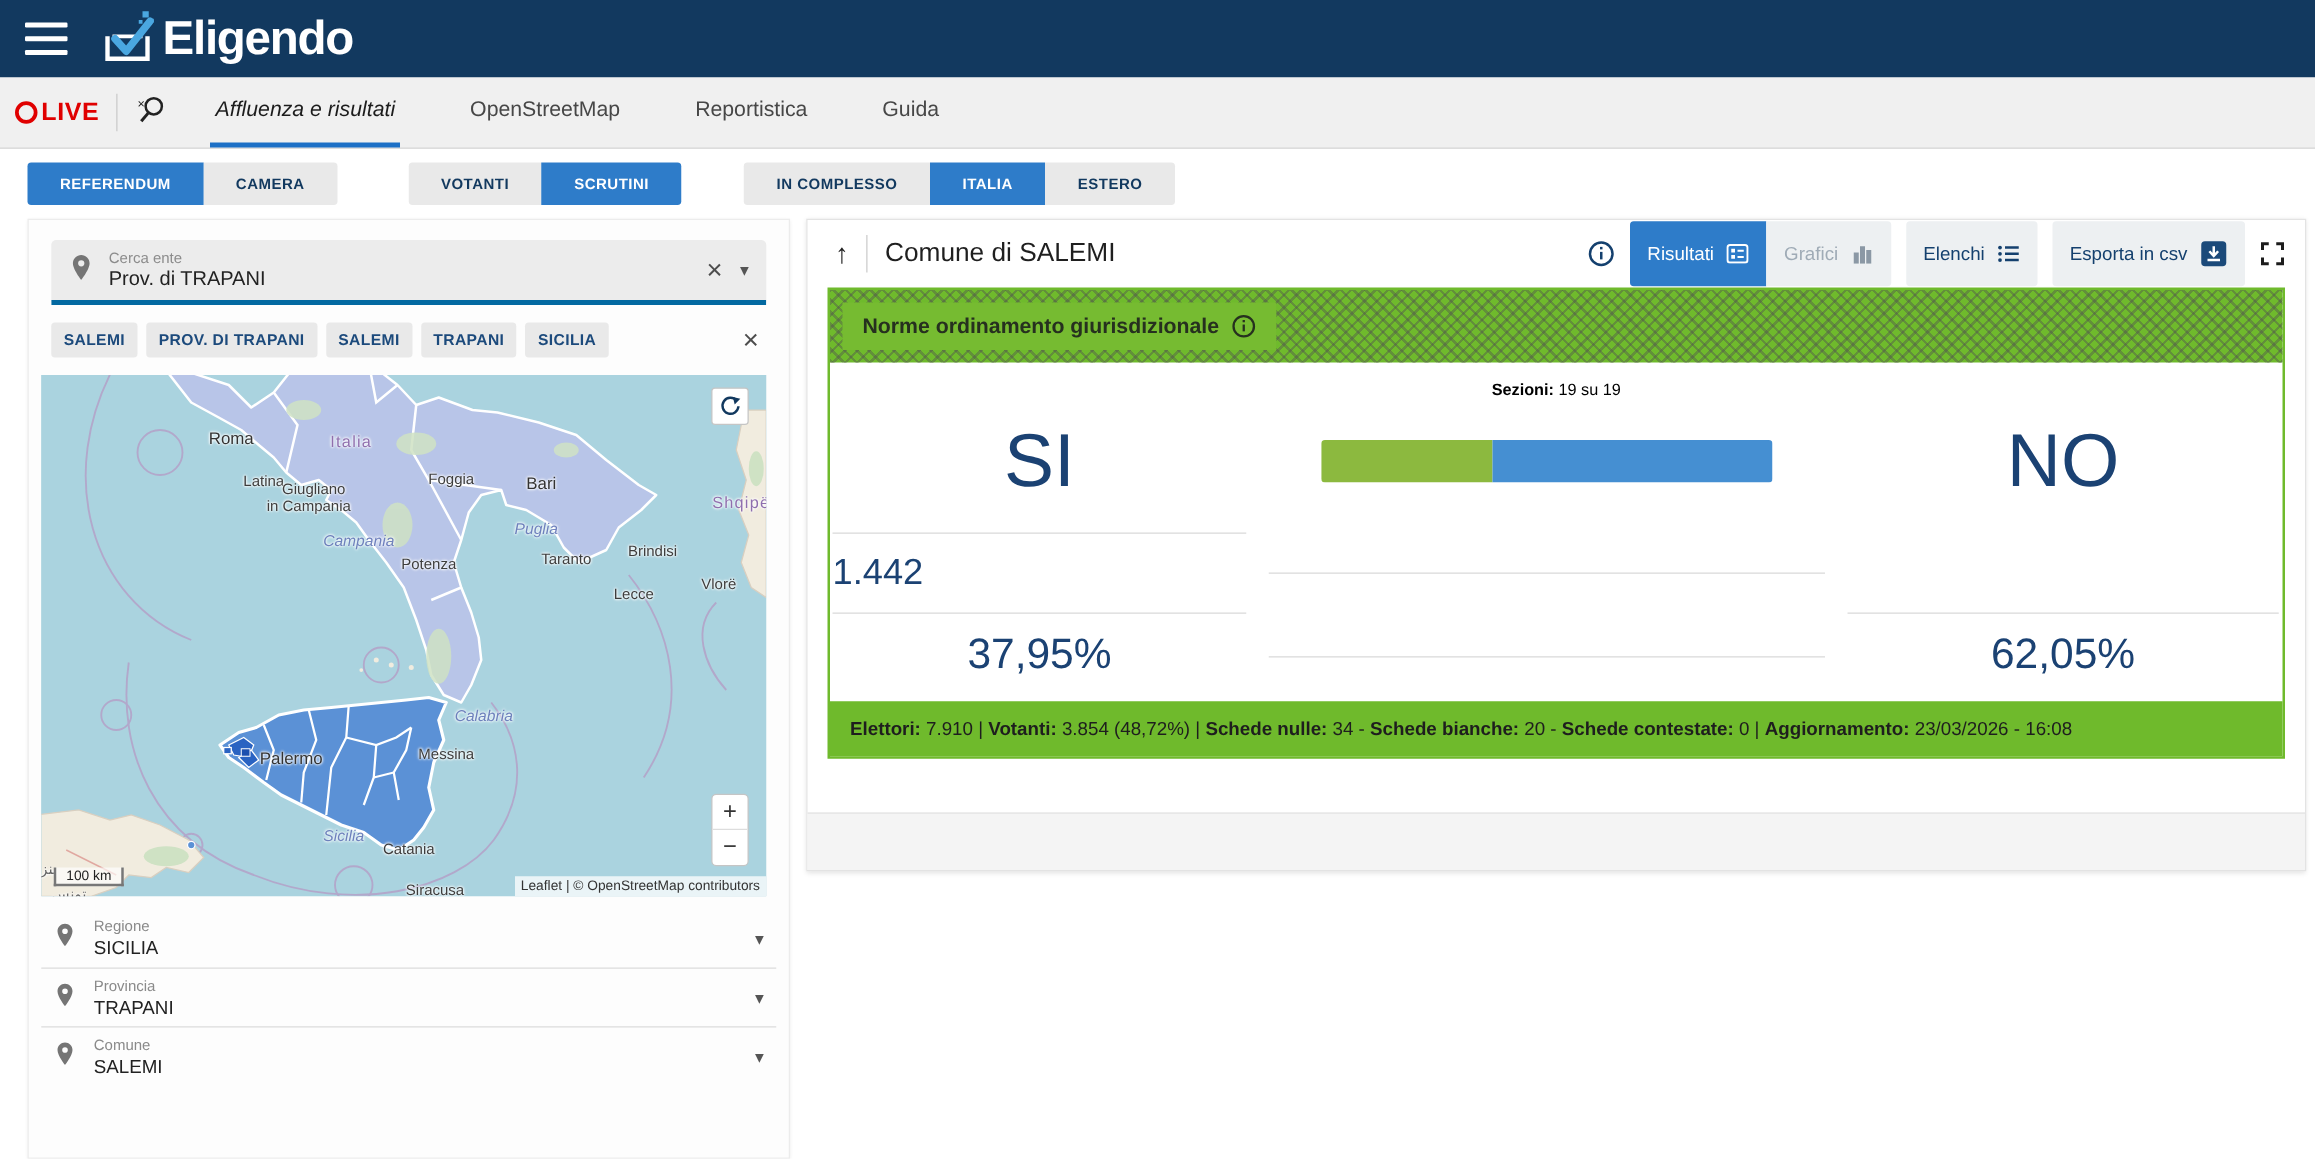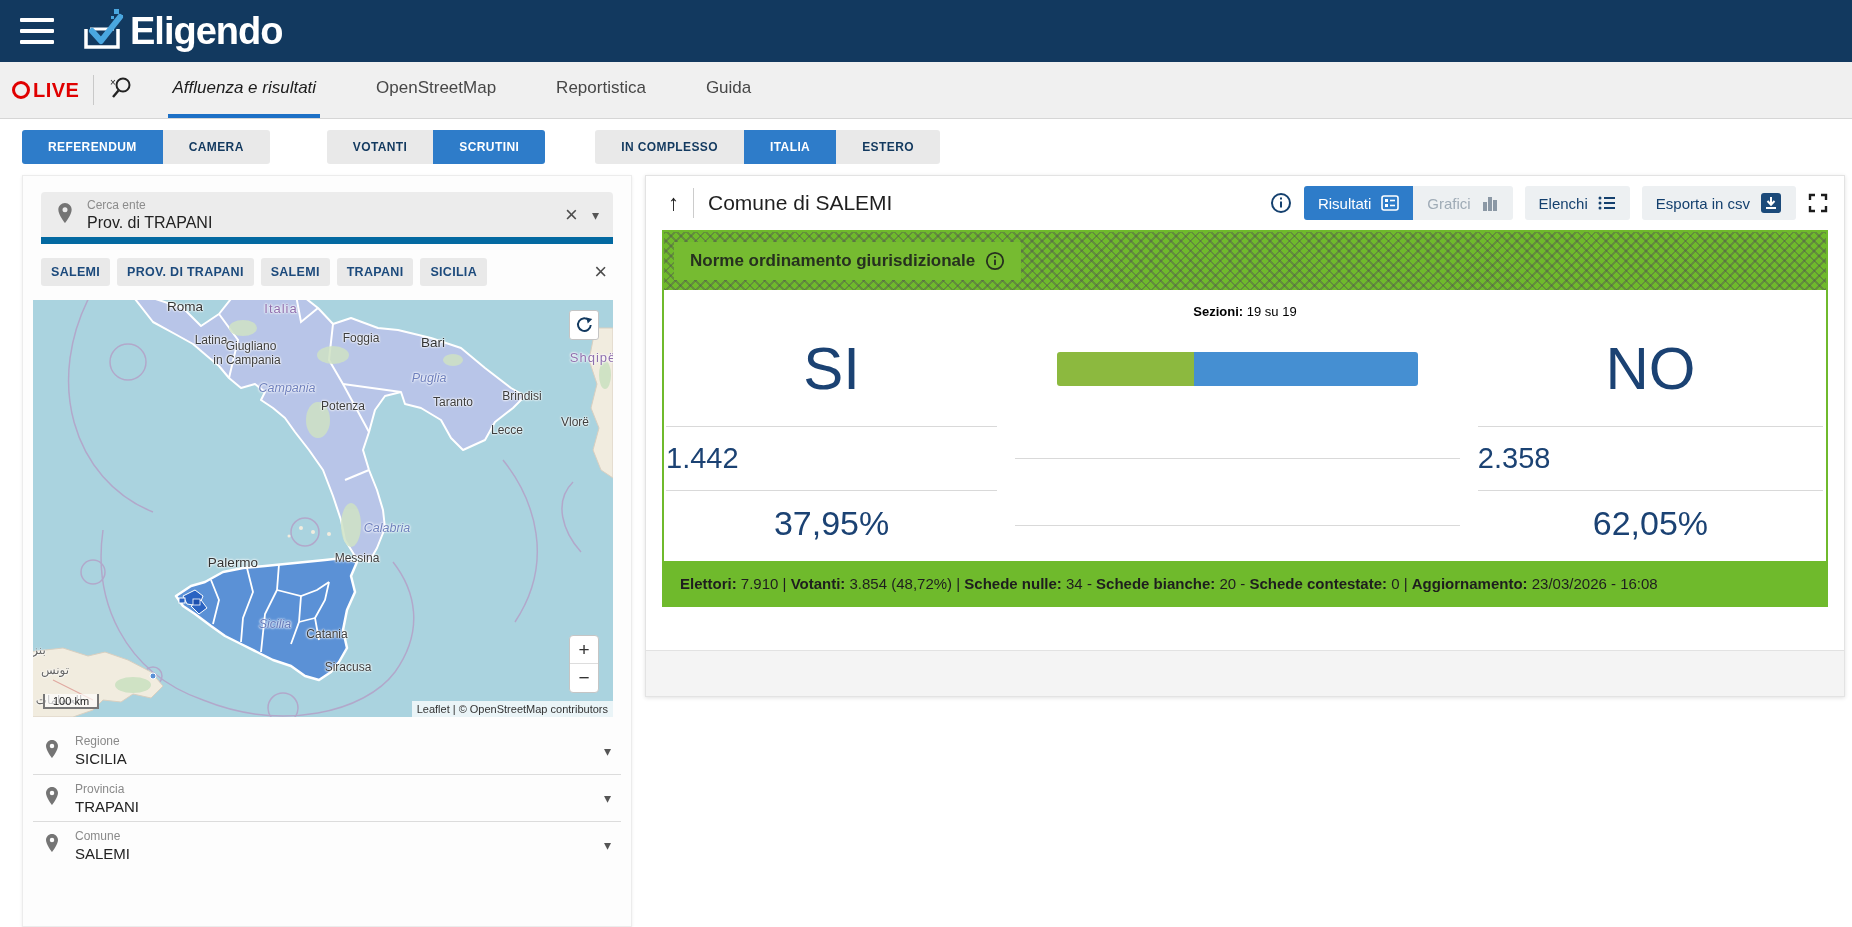--- a/index.html
+++ b/index.html
@@ -38,37 +38,37 @@
     font-family:inherit; font-size:12px; font-weight:bold; letter-spacing:.4px; cursor:pointer; }
   .btn-group .fbtn:first-child { border-radius:3px 0 0 3px; }
   .btn-group .fbtn:last-child { border-radius:0 3px 3px 0; }
   .fbtn.active { background:#2e7cc9; color:#fff; }
 
   
   .left-panel { position:absolute; top:175px; left:22px; width:610px; height:752px;
     background:#fdfdfd; border:1px solid #ececec; box-shadow:0 1px 3px rgba(0,0,0,.08); }
   .breadcrumb { margin:20px 18px 0; font-size:15px; color:#3a3a3a; letter-spacing:.6px; }
   .search-box { margin:16px 18px 0; height:52px; background:#ececec; border-radius:4px 4px 0 0;
-    border-bottom:7px solid #0369a1; display:flex; align-items:center; padding:0 14px; cursor:pointer; }
+    border-bottom:4px solid #0369a1; display:flex; align-items:center; padding:0 14px; cursor:pointer; }
   .search-col { display:flex; flex-direction:column; margin-left:12px; flex:1; }
   .search-label { font-size:12px; color:#8c8c8c; }
   .search-value { font-size:16px; color:#222; margin-top:2px; }
   .x-glyph { font-size:22px; color:#4d4d4d; line-height:1; cursor:pointer; }
   .caret { font-size:14px; color:#555; margin-left:14px; cursor:pointer; }
   .chips-row { margin:14px 18px 0 18px; display:flex; align-items:center; gap:7px; }
   .chip { height:28px; display:flex; align-items:center; padding:0 10px; background:#e9e9e9;
     border-radius:3px; color:#1c4a7c; font-size:12.5px; font-weight:bold; letter-spacing:.3px; cursor:pointer; }
   .chips-close { margin-left:auto; margin-right:6px; }
 
   
   .map { position:relative; margin:14px 10px 0; width:580px; height:417px; overflow:hidden;
     background:#aad3df; }
   .map svg.basemap { position:absolute; left:0; top:0; }
   .map-label { position:absolute; transform:translate(-50%,-50%); white-space:nowrap;
-    text-shadow:0 0 2px #fff,0 0 2px #fff,0 0 3px #fff; pointer-events:none; }
+    text-shadow:0 0 2px #fff,0 0 2px #fff,0 0 3px #fff; pointer-events:none;margin-top:45px; }
   .ml-city { font-size:12px; color:#3d3d3d; }
   .ml-city-lg { font-size:13.5px; color:#333; }
   .ml-region { font-size:12.5px; font-style:italic; color:#6779b9; opacity:.9; }
   .ml-country { font-size:13px; color:#8f6fae; letter-spacing:1px; }
   .ml-ar { font-size:12px; color:#666; }
   .map-refresh { position:absolute; top:10px; right:14px; width:30px; height:30px; background:#fff;
     border:1px solid #c5c5c5; border-radius:3px; display:flex; align-items:center; justify-content:center; cursor:pointer; }
   .map-zoom { position:absolute; bottom:24px; right:14px; width:30px; background:#fff;
     border:1px solid #c5c5c5; border-radius:4px; overflow:hidden; }
   .map-zoom div { height:28px; display:flex; align-items:center; justify-content:center;
@@ -88,21 +88,21 @@
   .sel-value { font-size:15px; color:#222; margin-top:2px; }
 
   
   .right-panel { position:absolute; top:175px; left:645px; width:1200px; height:522px; background:#fff;
     border:1px solid #e3e3e3; box-shadow:0 1px 4px rgba(0,0,0,.12); }
   .panel-head { height:54px; display:flex; align-items:center; padding:0 16px; }
   .up-arrow { font-size:22px; color:#222; cursor:pointer; padding:0 6px; }
   .head-divider { width:1px; height:30px; background:#ccc; margin:0 14px 0 8px; }
   .panel-title { font-size:21px; color:#1f1f1f; }
   .toolbar { margin-left:auto; display:flex; align-items:center; gap:12px; }
-  .tbtn { height:34px; display:flex; align-items:center; gap:10px; padding:0 14px; border:none;
+  .tbtn { height:52px; display:flex; align-items:center; gap:10px; padding:0 14px; border:none;
     border-radius:3px; background:#edf0f2; color:#14406e; font-family:inherit; font-size:15px; cursor:pointer; }
   .seg { display:flex; }
   .seg .tbtn:first-child { border-radius:3px 0 0 3px; }
   .seg .tbtn:last-child { border-radius:0 3px 3px 0; }
   .tbtn.active { background:#2e7cc9; color:#fff; }
   .tbtn.muted { color:#9fabb6; }
   .icon-btn { background:none; border:none; cursor:pointer; display:flex; align-items:center; }
 
   
   .q-card { margin:0 16px; border:2px solid #6fba2c; }
@@ -460,21 +460,20 @@
         <span class="bar-si" style="width: 37.95%;"></span>
         <span class="bar-no"></span>
       </div>
         </div>
       <div class="res-big">NO</div>
     </div>
 
     <div class="res-row" style="margin-top:14px">
       <div class="res-votes cell-line">1.442</div>
       <div class="cell-line" style="height:1px"></div>
-      <div class="res-votes cell-line">2.358</div>
     </div>
 
     <div class="res-row">
       <div class="res-pct cell-line">37,95%</div>
       <div class="cell-line" style="height:1px"></div>
       <div class="res-pct cell-line">62,05%</div>
     </div>
 
     <div class="q-foot"><b>Elettori:</b><span> 7.910</span><span> | </span><b>Votanti:</b><span> 3.854 (48,72%)</span><span> | </span><b>Schede nulle:</b><span> 34</span><span> - </span><b>Schede bianche:</b><span> 20</span><span> - </span><b>Schede contestate:</b><span> 0</span><span> | </span><b>Aggiornamento:</b><span> 23/03/2026 - 16:08</span></div>
   </div>

